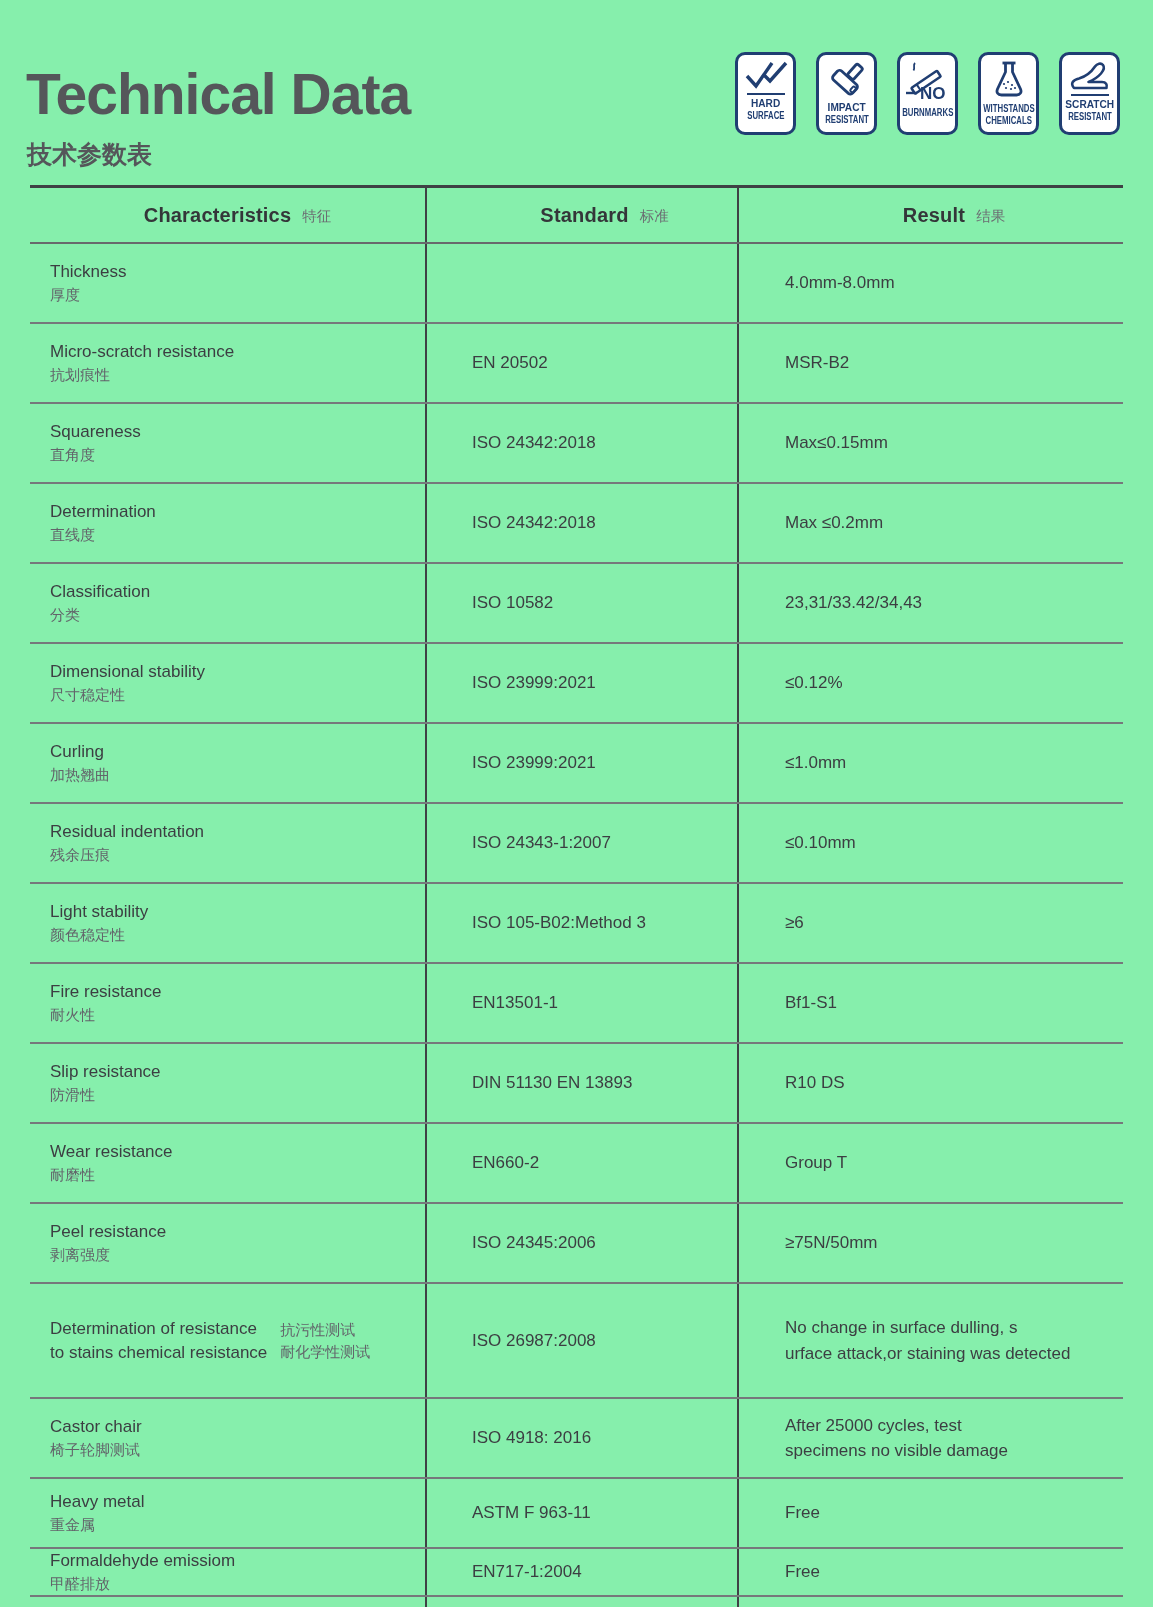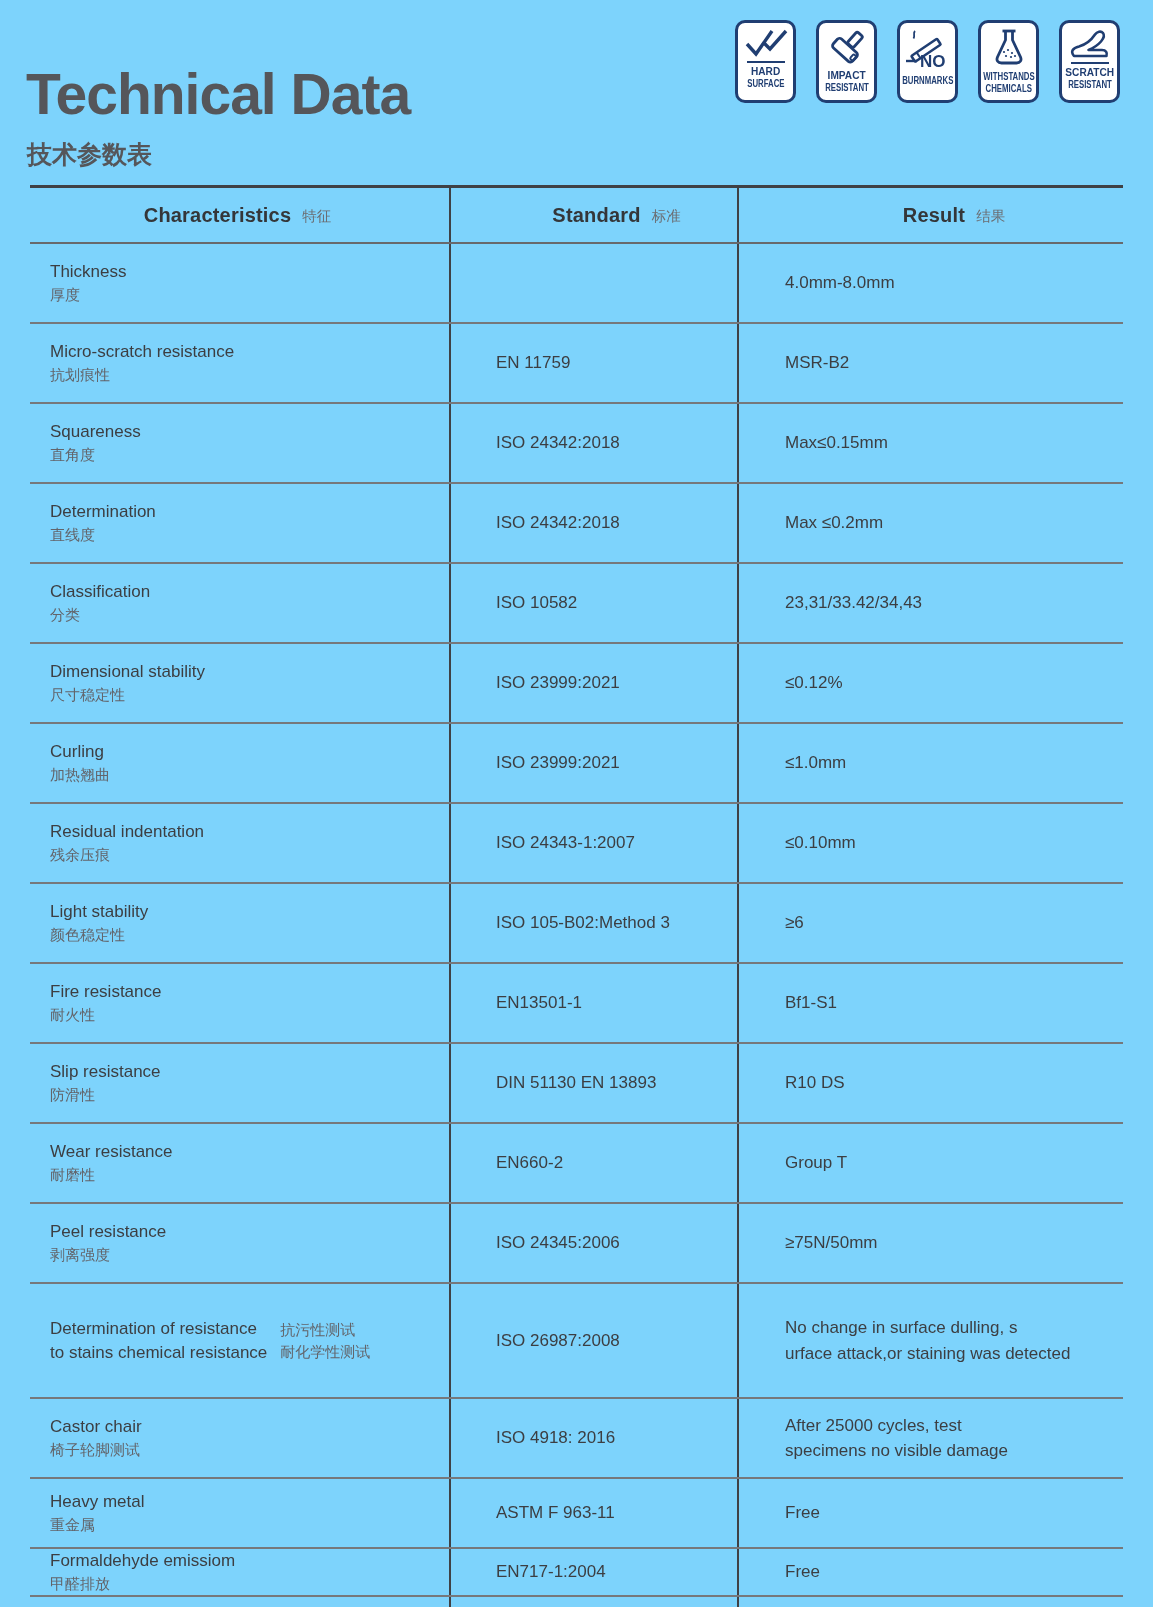--- a/index.html
+++ b/index.html
@@ -3,36 +3,36 @@
 <meta charset="utf-8">
 <style>
   html,body { margin:0; padding:0; background:#ffffff; }
   body {
     width:1153px; height:1607px;
     font-family:"Liberation Sans","DejaVu Sans",sans-serif;
     color:#3c3e42;
     position:relative;
     overflow:hidden;
   }
-  .page { position:absolute; inset:0; background:#7dd3fc;padding-left:40px; }
+  .page { position:absolute; inset:0; background:#86efac;padding-left:40px; }
 
   
   .page-title {
     position:absolute; left:26px; top:66px;
     font-size:57px; font-weight:bold; letter-spacing:-1px;
     color:#55565a; line-height:1;
   }
   .page-subtitle {
     position:absolute; left:27px; top:139px;
     font-size:25px; font-weight:bold; color:#55565a; line-height:1.2;
   }
 
   
   .badges {
-    position:absolute; top:20px; left:735px;
+    position:absolute; top:52px; left:735px;
     display:flex; gap:20px;
   }
   .badge {
     width:61px; height:83px; box-sizing:border-box;
     border:3px solid #203e72; border-radius:10px;
     display:flex; flex-direction:column; align-items:center;
     padding-top:4px; background:#fff;
   }
   .badge svg { display:block; }
   .badge-divider {
@@ -55,21 +55,21 @@
     height:80px;
   }
   .t-row.t-head { height:56px; border-bottom:2px solid #68696c; }
   .t-row.tall { height:115px; }
   .t-row:nth-child(16) { height:70px; }
   .t-row:nth-child(17) { height:48px; }
   .t-row:nth-child(18) { height:60px; }
   .t-row:nth-child(19) { height:70px; }
   .cell { display:flex; flex-direction:column; justify-content:center; box-sizing:border-box; }
   .c1 { padding-left:20px; }
-  .c2 { border-left:2px solid #3f4145; padding-left:45px;margin-left:24px; }
+  .c2 { border-left:2px solid #3f4145; padding-left:45px; }
   .c3 { border-left:2px solid #3f4145; padding-left:46px; }
   .h-cell { flex-direction:row; align-items:center; }
   .h-en { font-size:20px; font-weight:bold; color:#343639; letter-spacing:0.2px; }
   .h-cn { font-size:14.5px; color:#6b6d72; margin-left:11px; padding-top:3px; }
   .en  { font-size:17px; color:#3c3e42; line-height:1.4; }
   .cn  { font-size:15px; color:#62646a; line-height:1.45; }
   .val { font-size:17px; color:#3c3e42; line-height:1.5; }
   .char-flex { display:flex; align-items:center; gap:13px; }
 </style>
 </head>
@@ -180,21 +180,21 @@
           <div class="cell c3">
             <div class="val">4.0mm-8.0mm</div>
           </div>
         </div>
         <div class="t-row">
           <div class="cell c1">
             <div class="en">Micro-scratch resistance</div>
             <div class="cn">抗划痕性</div>
           </div>
           <div class="cell c2">
-            <div class="val">EN 11759</div>
+            <div class="val">EN 20502</div>
           </div>
           <div class="cell c3">
             <div class="val">MSR-B2</div>
           </div>
         </div>
         <div class="t-row">
           <div class="cell c1">
             <div class="en">Squareness</div>
             <div class="cn">直角度</div>
           </div>

